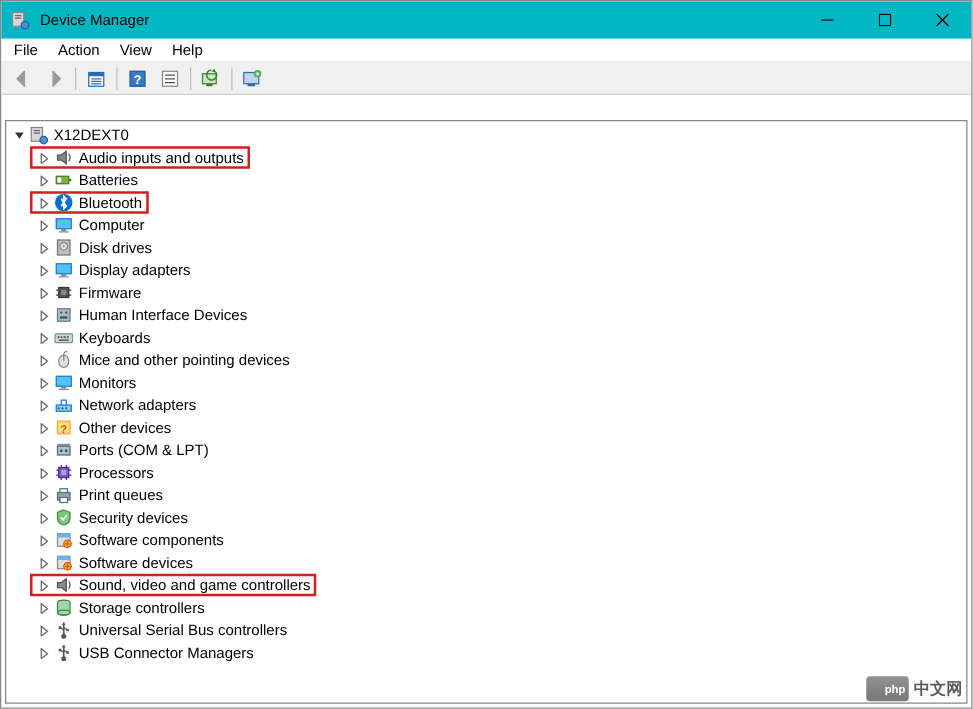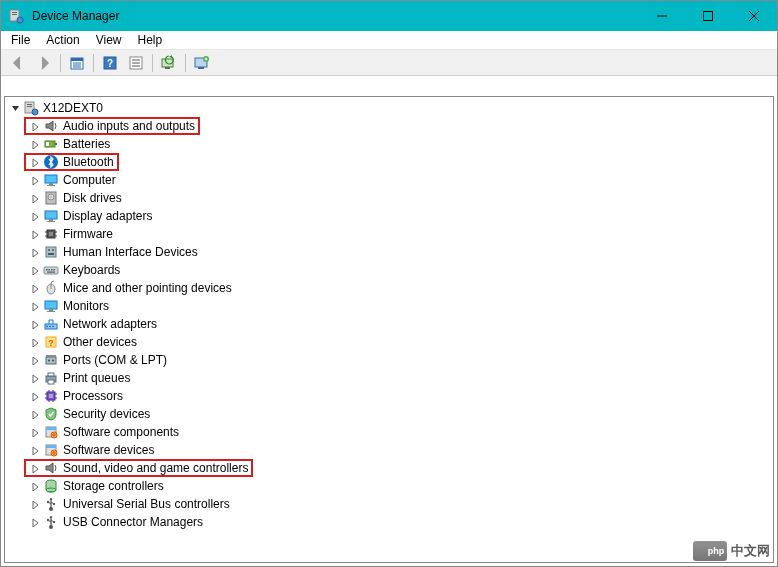--- a/index.html
+++ b/index.html
@@ -574,37 +574,37 @@
           <span class="node-label">Ports (COM &amp; LPT)</span>
         </div>
         <div class="tree-node">
           <span class="expander">
             <svg viewBox="0 0 9 9">
               <use href="#i-expand-right"></use>
             </svg>
           </span>
           <span class="node-icon">
             <svg viewBox="0 0 16 16">
+              <use href="#i-cpu"></use>
+            </svg>
+          </span>
+          <span class="node-label">Processors</span>
+        </div>
+        <div class="tree-node">
+          <span class="expander">
+            <svg viewBox="0 0 9 9">
+              <use href="#i-expand-right"></use>
+            </svg>
+          </span>
+          <span class="node-icon">
+            <svg viewBox="0 0 16 16">
               <use href="#i-printer"></use>
             </svg>
           </span>
           <span class="node-label">Print queues</span>
-        </div>
-        <div class="tree-node">
-          <span class="expander">
-            <svg viewBox="0 0 9 9">
-              <use href="#i-expand-right"></use>
-            </svg>
-          </span>
-          <span class="node-icon">
-            <svg viewBox="0 0 16 16">
-              <use href="#i-cpu"></use>
-            </svg>
-          </span>
-          <span class="node-label">Processors</span>
         </div>
         <div class="tree-node">
           <span class="expander">
             <svg viewBox="0 0 9 9">
               <use href="#i-expand-right"></use>
             </svg>
           </span>
           <span class="node-icon">
             <svg viewBox="0 0 16 16">
               <use href="#i-security"></use>

